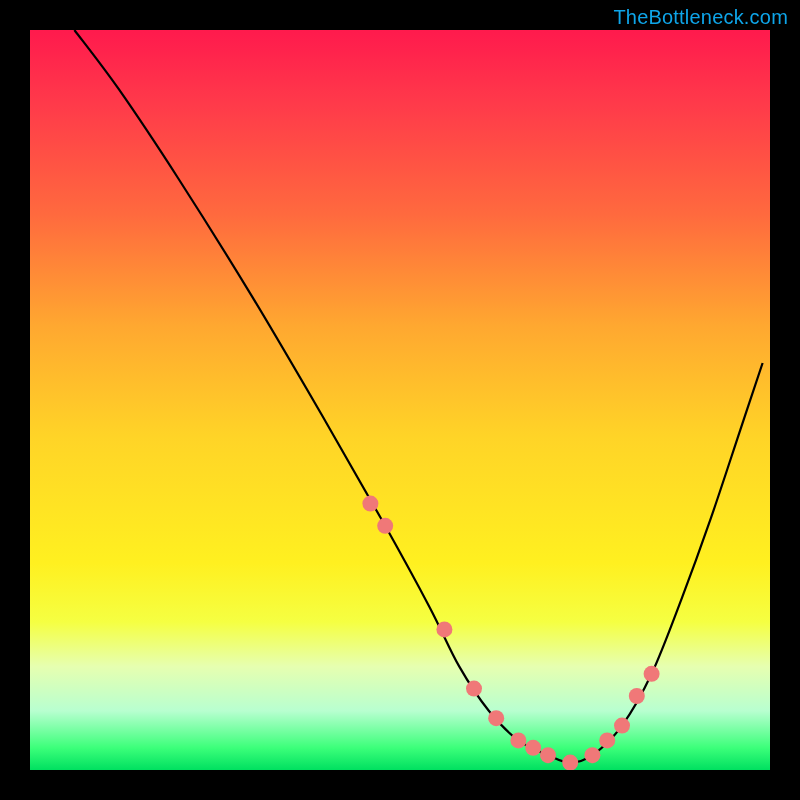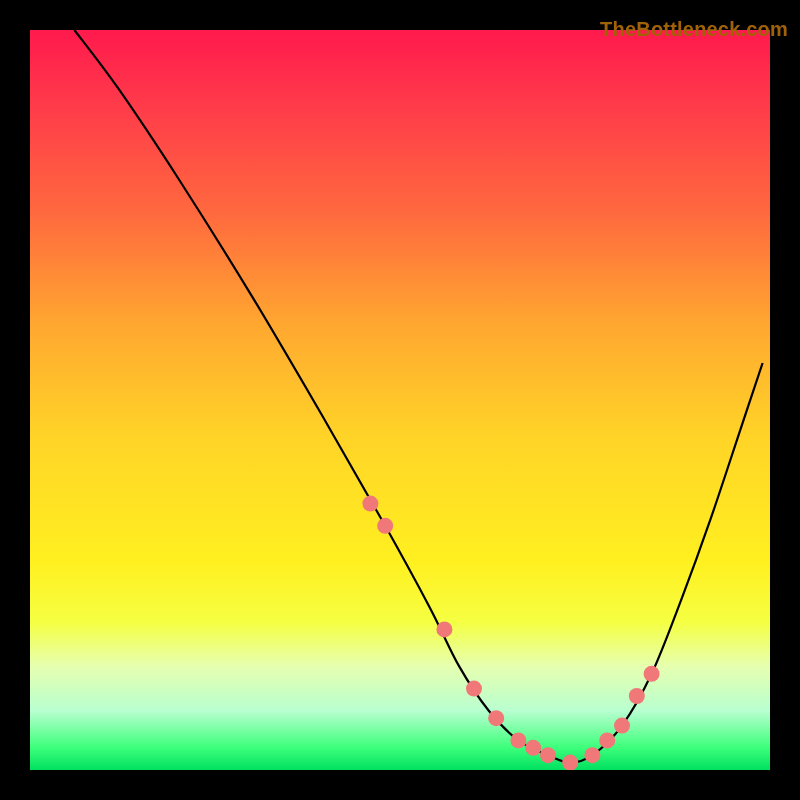--- a/index.html
+++ b/index.html
@@ -26,25 +26,25 @@
       #fff020 72%,
       #f5ff42 80%,
       #e6ffb0 86%,
       #b8ffd0 92%,
       #3cff7a 97%,
       #00e060 100%);
     overflow: visible;
   }
   .watermark {
     position: absolute;
-    top: 18px;
+    top: 6px;
     right: 12px;
-    color: #a16207;
+    color: #0ea5e9;
     font-size: 20px;
-    font-weight: 700;
+    font-weight: 400;
     letter-spacing: 0.2px;
     z-index: 3;
   }
   svg.overlay {
     position: absolute;
     left: 0;
     top: 0;
     width: 740px;
     height: 740px;
     z-index: 2;

